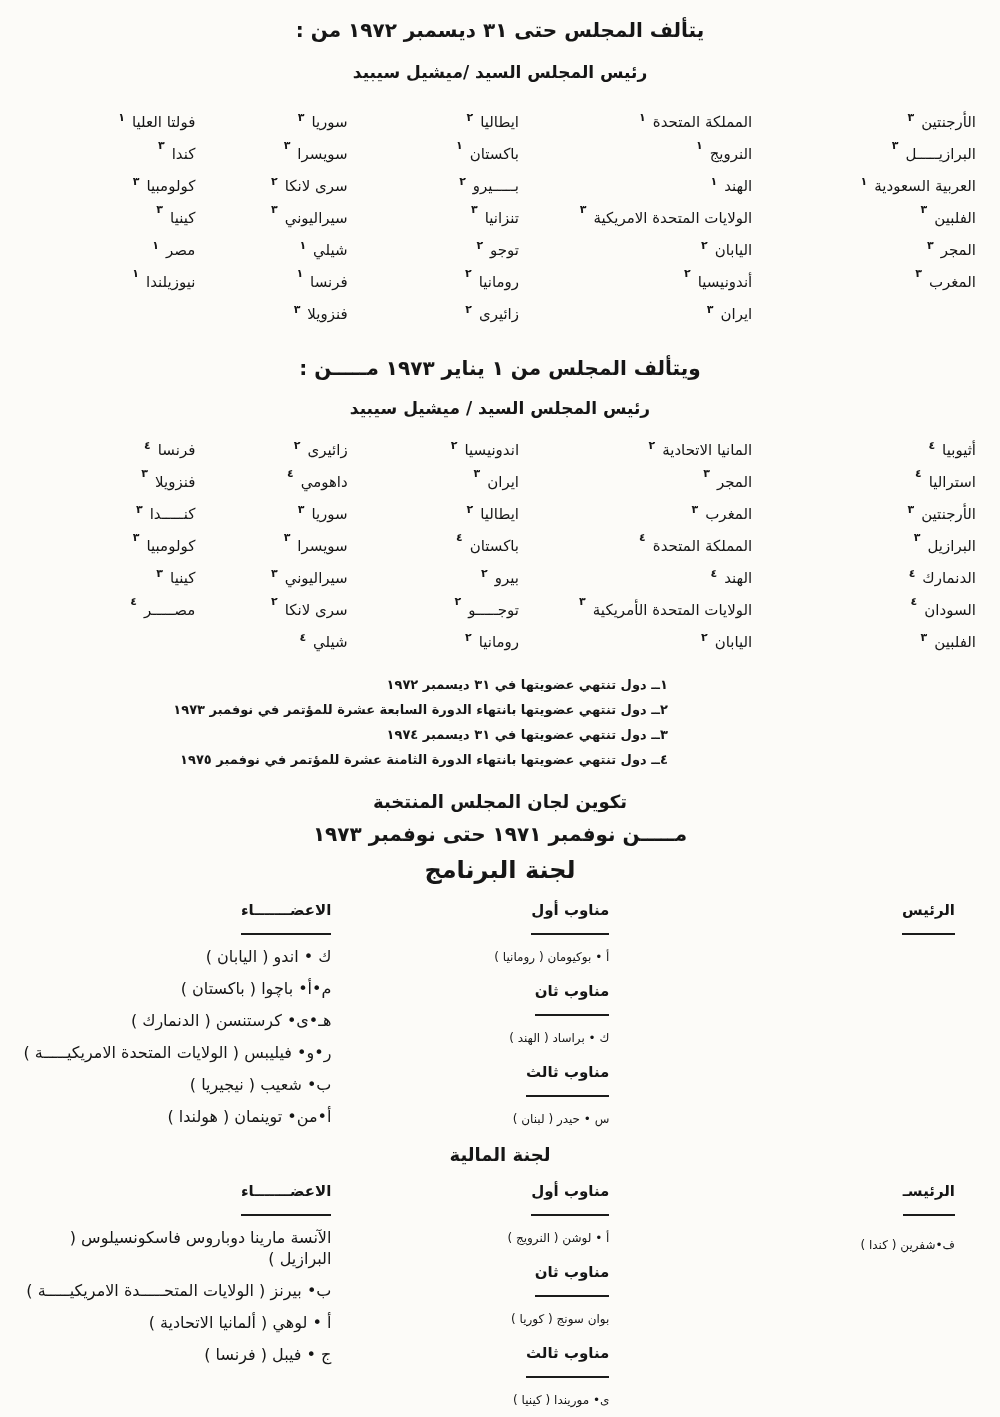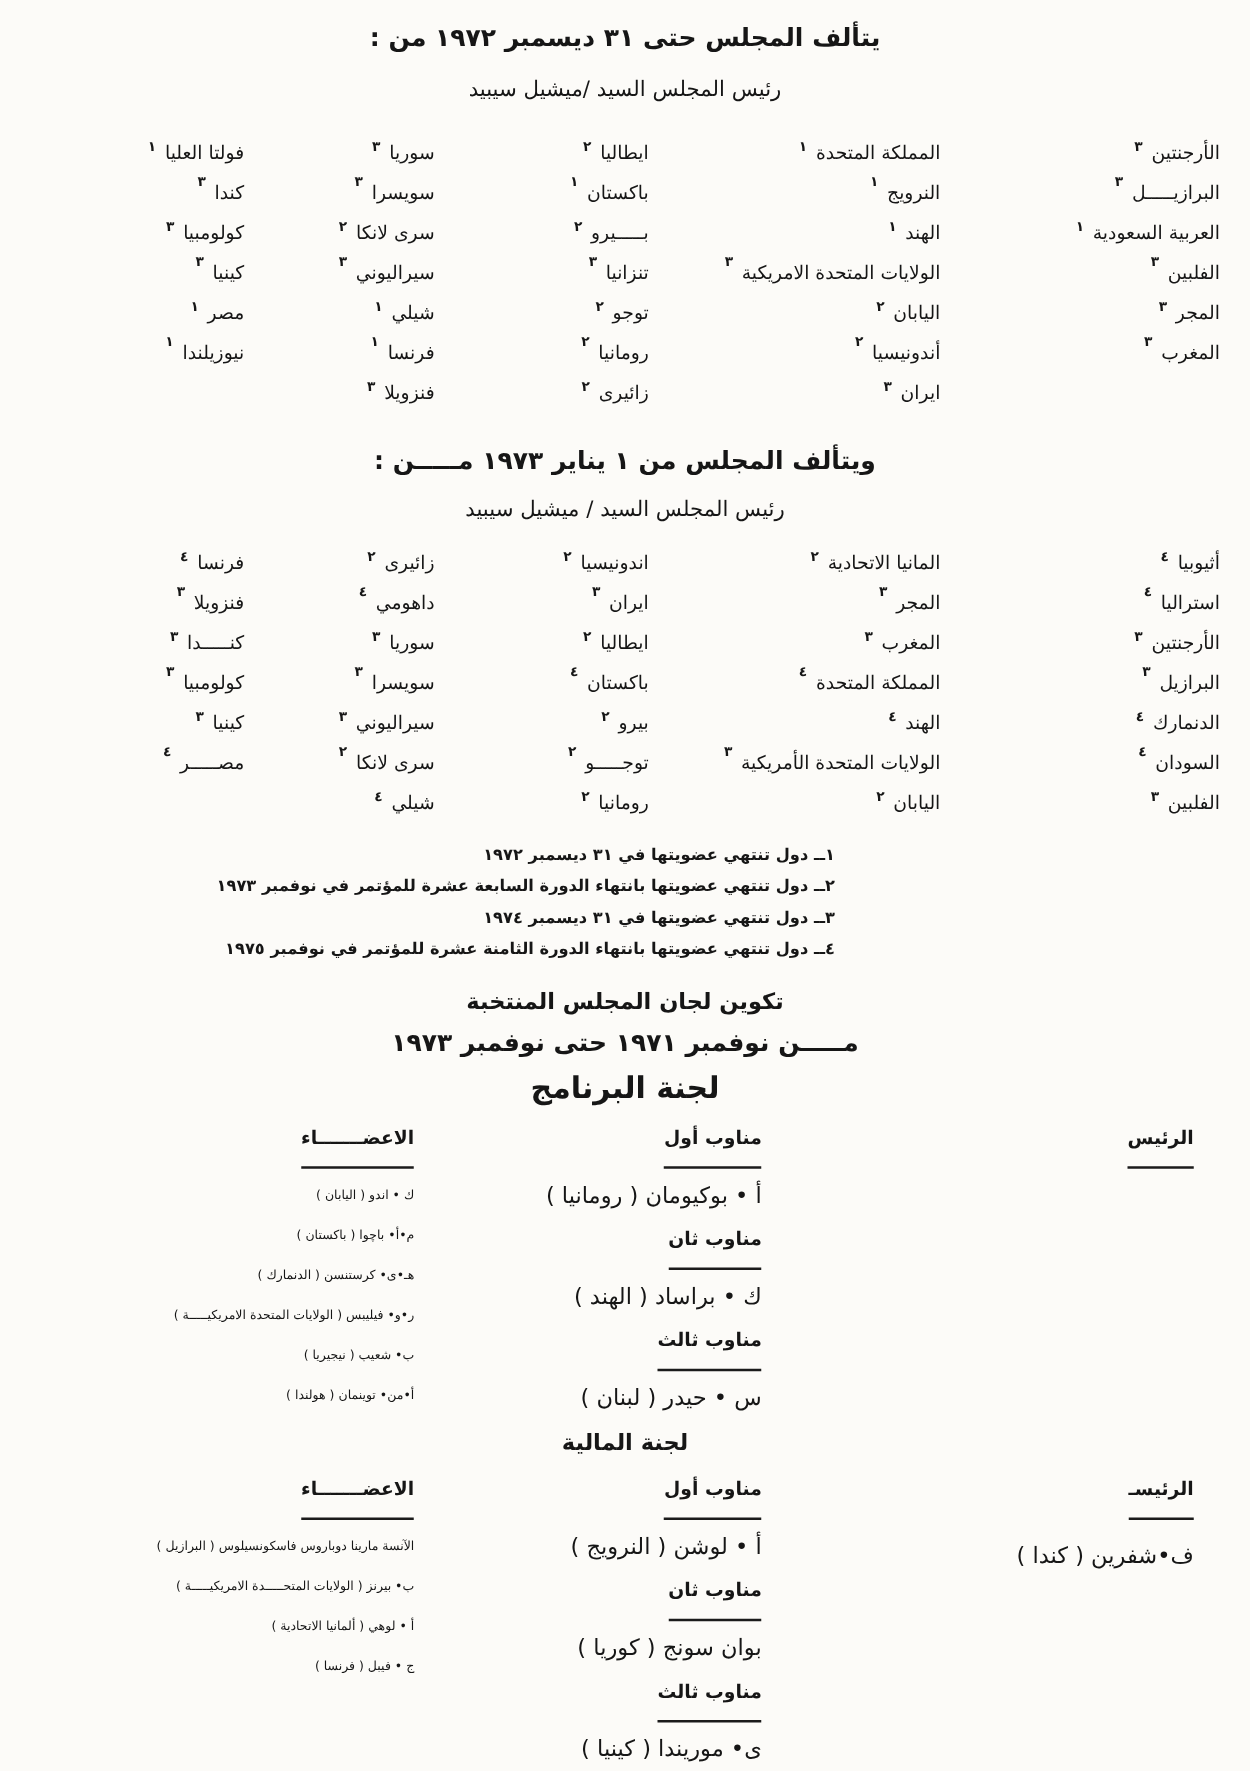--- a/index.html
+++ b/index.html
@@ -5,21 +5,21 @@
   html,body{margin:0;padding:0;}
   body{
     width:1000px;height:1417px;overflow:hidden;
     background:#fcfbf8;color:#161616;
     font-family:"DejaVu Sans",sans-serif;
     direction:rtl;
   }
   .page{padding-top:18px;}
   .center{text-align:center;}
   .t1{font-size:20px;font-weight:bold;}
-  .chair{font-size:17px;font-weight:normal;margin-top:20px;}
+  .chair{font-size:17px;font-weight:bold;margin-top:20px;}
   .t2{font-size:20px;font-weight:bold;margin-top:28px;}
   .chair2{margin-top:18px;}
   .cols{display:flex;width:952px;margin:22px auto 0;}
   .cols2{margin-top:14px;}
   .col{box-sizing:border-box;text-align:right;padding-left:6px;}
   .c1{width:23.5%;}.c2{width:24.5%;}.c3{width:18%;}.c4{width:16%;}.c5{width:18%;}
   .country-line{font-size:15px;line-height:27px;white-space:nowrap;}
   .cname{letter-spacing:0.2px;}
   sup.cnum{font-size:11px;margin-right:7px;font-weight:bold;}
   .country-line:nth-child(even) sup.cnum{position:relative;top:-4px;}
@@ -30,25 +30,25 @@
   .ch2{font-size:20px;font-weight:bold;margin-top:10px;letter-spacing:0.5px;}
   .ch3{font-size:24px;font-weight:bold;margin-top:10px;}
   .committee{display:flex;width:960px;margin:16px auto 0;}
   .cmt-col{box-sizing:border-box;text-align:right;}
   .cmt-chair{width:36%;padding-right:25px;padding-left:10px;}
   .cmt-alts{width:30%;padding-right:25px;}
   .cmt-members{width:34%;padding-right:15px;}
   .u-label{display:inline-block;font-size:15px;font-weight:bold;
     border-bottom:2px solid #1b1b1b;padding-bottom:14px;}
   .cmt-chair .u-label{margin-left:12px;}
-  .person-line{font-size:18px;line-height:22px;margin-top:11px;white-space:nowrap;}
+  .person-line{font-size:12px;line-height:22px;margin-top:11px;white-space:nowrap;}
   .chair-name{margin-top:18px;}
   .alt-label-row{margin-top:13px;}
   .alt-label-row:first-child{margin-top:0;}
-  .cmt-members .text-line{font-size:10px;line-height:21px;margin-top:11px;}
+  .cmt-members .text-line{font-size:16px;line-height:21px;margin-top:11px;}
   .cmt-members .members-list{margin-top:6px;}
   .fin-title{font-size:18px;font-weight:bold;margin-top:14px;}
   .legal-title{font-size:19px;font-weight:bold;margin-top:18px;}
 </style>
 </head>
 <body>
 
 <div class="page">
 
   <div class="t1 center">يتألف المجلس حتى ٣١ ديسمبر ١٩٧٢ من :</div>

